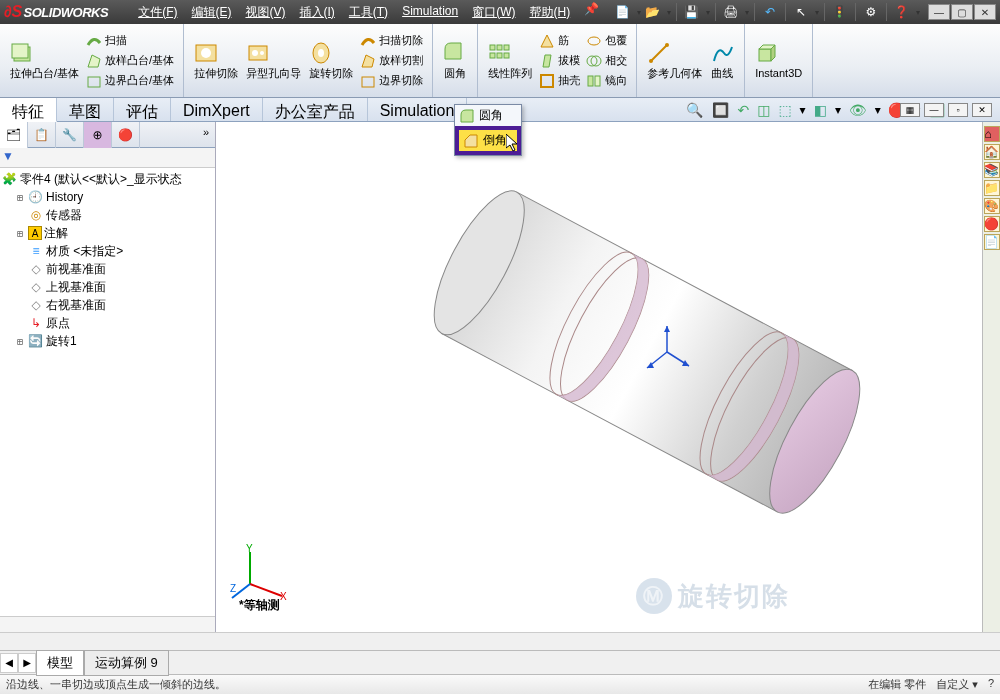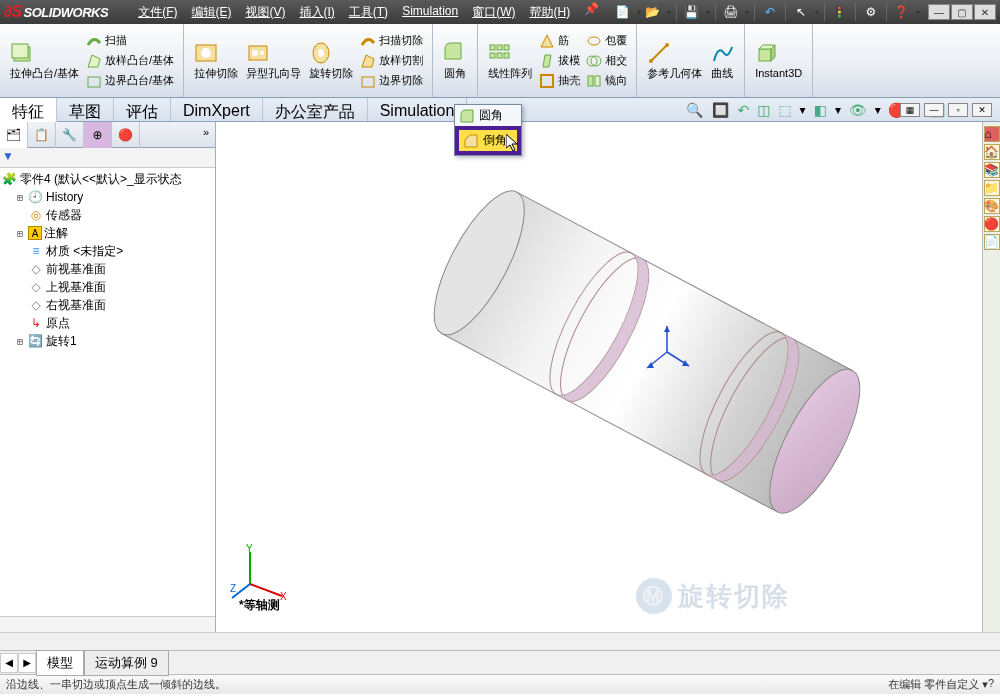--- a/index.html
+++ b/index.html
@@ -51,21 +51,21 @@
 .axis-label { position:absolute; left:244px; bottom:18px; font-size:12px; font-weight:bold; }
 
 .btm-tabs { height:24px; background:#f0f0f0; border-top:1px solid #bbb; display:flex; align-items:center; }
 .btm-arrow { width:18px; height:20px; border:1px solid #ccc; background:#fff; display:flex; align-items:center; justify-content:center; font-size:10px; }
 .btm-tab { padding:3px 10px; border:1px solid #aaa; background:#ededed; font-size:13px; }
 .btm-tab.active { background:#fff; }
 
 .scrollbar-h { height:18px; background:#f0f0f0; border-top:1px solid #ccc; }
 
 .statusbar { height:20px; background:linear-gradient(#fafafa,#e8e8e8); border-top:1px solid #bbb; display:flex; align-items:center; padding:0 6px; font-size:11px; color:#333; }
-.status-r { margin-left:auto; display:flex; gap:0; }
+.status-r { margin-left:auto; display:flex; gap:10px; }
 
 .popup { position:absolute; left:454px; top:104px; border:1px solid #7a8aa5; background:#f4f7fb; box-shadow:2px 2px 4px rgba(0,0,0,0.25); z-index:10; }
 .popup-row { display:flex; align-items:center; gap:4px; padding:2px 10px 2px 4px; font-size:12px; }
 .popup-row.hover { background:#fde047; border:4px solid #4c1d95; }
 .watermark { position:absolute; left:420px; bottom:18px; font-size:26px; color:rgba(120,150,180,0.3); font-weight:bold; letter-spacing:2px; display:flex; align-items:center; gap:6px; }
 .wm-ico { width:36px; height:36px; border-radius:50%; background:rgba(100,140,180,0.25); display:flex; align-items:center; justify-content:center; font-size:20px; color:rgba(255,255,255,0.6); }
 .cursor { position:absolute; left:506px; top:134px; z-index:11; pointer-events:none; }
 
 svg.ico { display:block; }
 </style>

